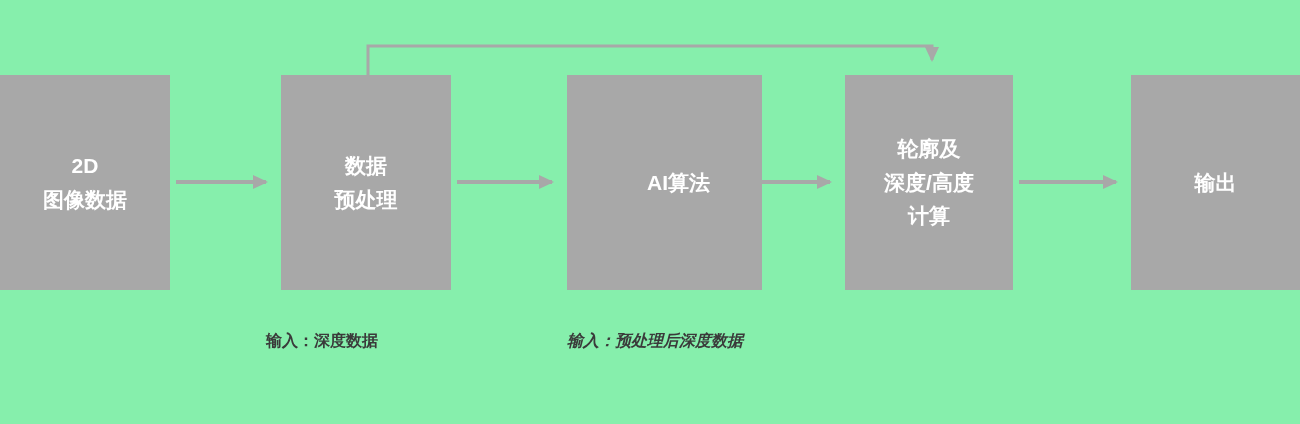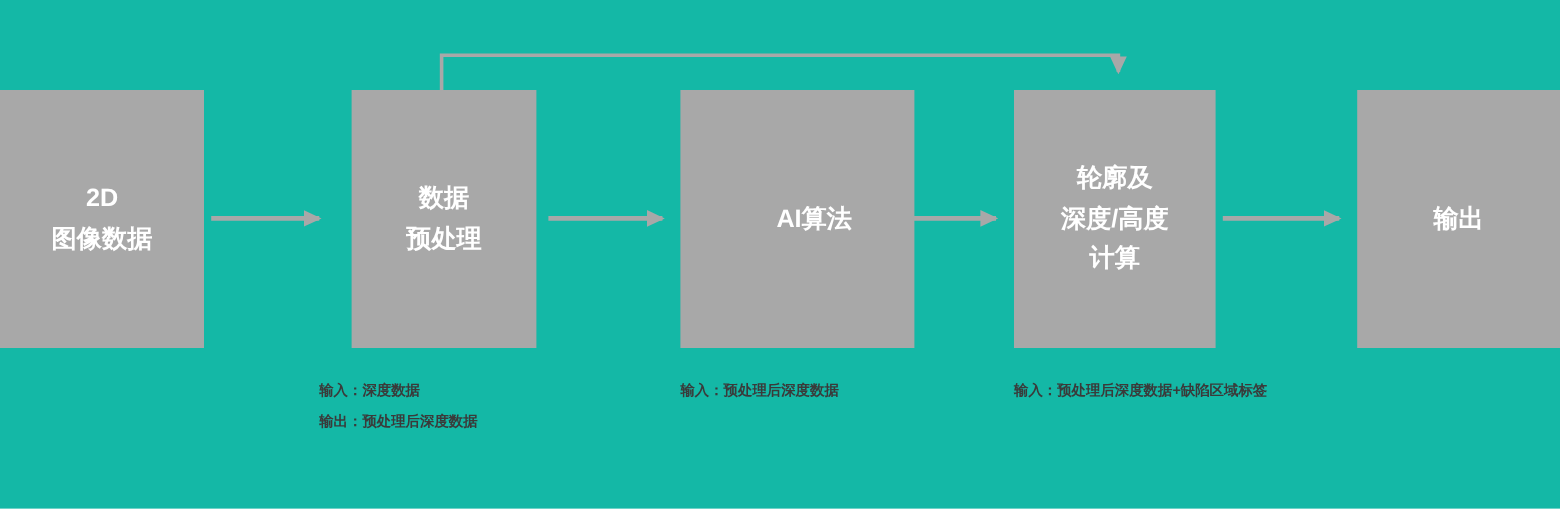--- a/index.html
+++ b/index.html
@@ -5,21 +5,21 @@
   html, body {
     margin: 0;
     padding: 0;
     background: #ffffff;
     font-family: "Liberation Sans", "DejaVu Sans", sans-serif;
   }
   .canvas {
     position: relative;
     width: 1300px;
     height: 424px;
-    background: #14b8a6;
+    background: #86efac;
     overflow: hidden;
   }
   .connectors {
     position: absolute;
     left: 0;
     top: 0;
     width: 1300px;
     height: 424px;
     pointer-events: none;
   }
@@ -32,35 +32,35 @@
     display: flex;
     align-items: center;
     justify-content: center;
     text-align: center;
     font-weight: bold;
     font-size: 21px;
     line-height: 1.6;
     white-space: pre-line;
   }
   .node-1 { left: 0px;    width: 170px; }
-  .node-2 { left: 281px;  width: 154px; margin-left: 12px; }
+  .node-2 { left: 281px;  width: 170px; }
   .node-3 { left: 567px;  width: 167px; padding-left: 28px; }
   .node-4 { left: 845px;  width: 168px; }
   .node-5 { left: 1131px; width: 169px; }
   .annotation {
     position: absolute;
-    top: 312px;
-    font-size: 12px;
+    top: 328px;
+    font-size: 16px;
     font-weight: bold;
     color: #3a3a3a;
     line-height: 26px;
     white-space: nowrap;
   }
   .annotation-1 { left: 266px; }
-  .annotation-2 { left: 567px; }
+  .annotation-2 { left: 567px; font-style: italic; }
   .annotation-3 { left: 845px; }
 </style>
 </head>
 <body>
 
 <div class="canvas">
 
   <svg class="connectors" width="1300" height="424" viewBox="0 0 1300 424" xmlns="http://www.w3.org/2000/svg">
     <defs>
       <marker id="arrowhead" markerWidth="15" markerHeight="14" refX="13" refY="7" orient="auto" markerUnits="userSpaceOnUse">
@@ -91,22 +91,20 @@
     <span>轮廓及
 深度/高度
 计算</span>
   </div>
   <div class="node node-5">
     <span>输出</span>
   </div>
 
   <div class="annotation annotation-1">
     <div>输入：深度数据</div>
-    <div>输出：预处理后深度数据</div>
   </div>
   <div class="annotation annotation-2">
     <div>输入：预处理后深度数据</div>
   </div>
   <div class="annotation annotation-3">
-    <div>输入：预处理后深度数据+缺陷区域标签</div>
   </div>
 
 </div>
 
 </body></html>

